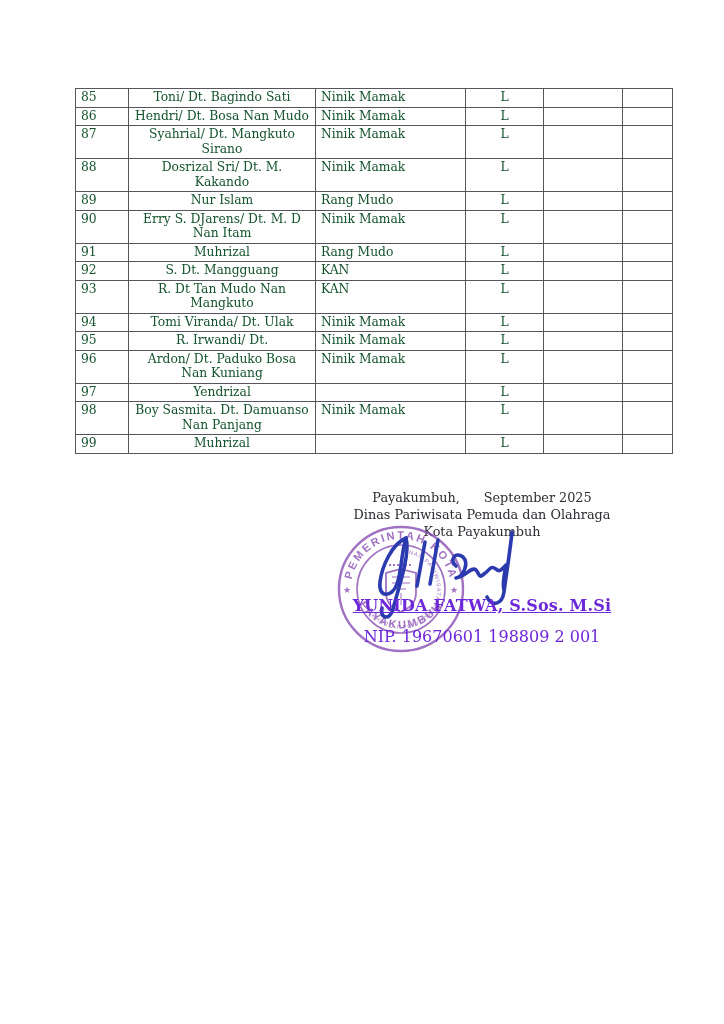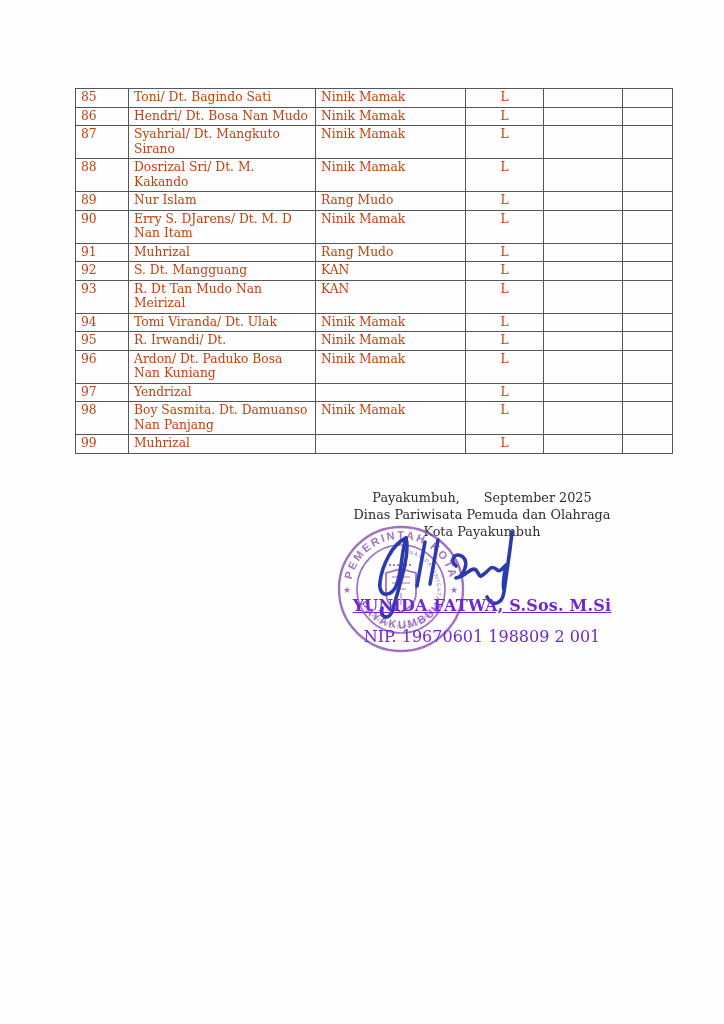--- a/index.html
+++ b/index.html
@@ -8,30 +8,30 @@
     font-family:"DejaVu Serif","Liberation Serif",serif;
     color:#26262c;
     position:relative;
   }
   .page{position:absolute;inset:0;background:#fefefe;}
 
   
   table.roster{
     position:absolute;left:75px;top:88px;width:597px;
     border-collapse:collapse;table-layout:fixed;
-    font-size:12.3px;line-height:1.18;color:#c2410c;
+    font-size:12.3px;line-height:1.18;color:#14532d;
   }
   table.roster td{
     border:1px solid #55555b;
     padding:1px 5px 2px 5px;
     vertical-align:top;
     overflow:hidden;
   }
   td.col-no{text-align:left;padding-left:9px;}
-  td.col-name{text-align:left;padding-left:8px;white-space:pre-line;}
+  td.col-name{text-align:center;padding-left:8px;white-space:pre-line;}
   td.col-role{text-align:left;}
   td.col-gender{text-align:center;}
 
   
   .sig-head{
     position:absolute;left:322px;top:489px;width:320px;
     text-align:center;font-size:12.8px;line-height:17px;color:#2b2b31;
   }
   .sig-head .line1{display:flex;justify-content:center;gap:24px;}
   .sig-name-block{
@@ -124,21 +124,21 @@
           <td class="col-no">92</td>
           <td class="col-name">S. Dt. Mangguang</td>
           <td class="col-role">KAN</td>
           <td class="col-gender">L</td>
           <td class="col-blank1"></td>
           <td class="col-blank2"></td>
         </tr>
         <tr>
           <td class="col-no">93</td>
           <td class="col-name">R. Dt Tan Mudo Nan
-Meirizal</td>
+Mangkuto</td>
           <td class="col-role">KAN</td>
           <td class="col-gender">L</td>
           <td class="col-blank1"></td>
           <td class="col-blank2"></td>
         </tr>
         <tr>
           <td class="col-no">94</td>
           <td class="col-name">Tomi Viranda/ Dt. Ulak</td>
           <td class="col-role">Ninik Mamak</td>
           <td class="col-gender">L</td>

